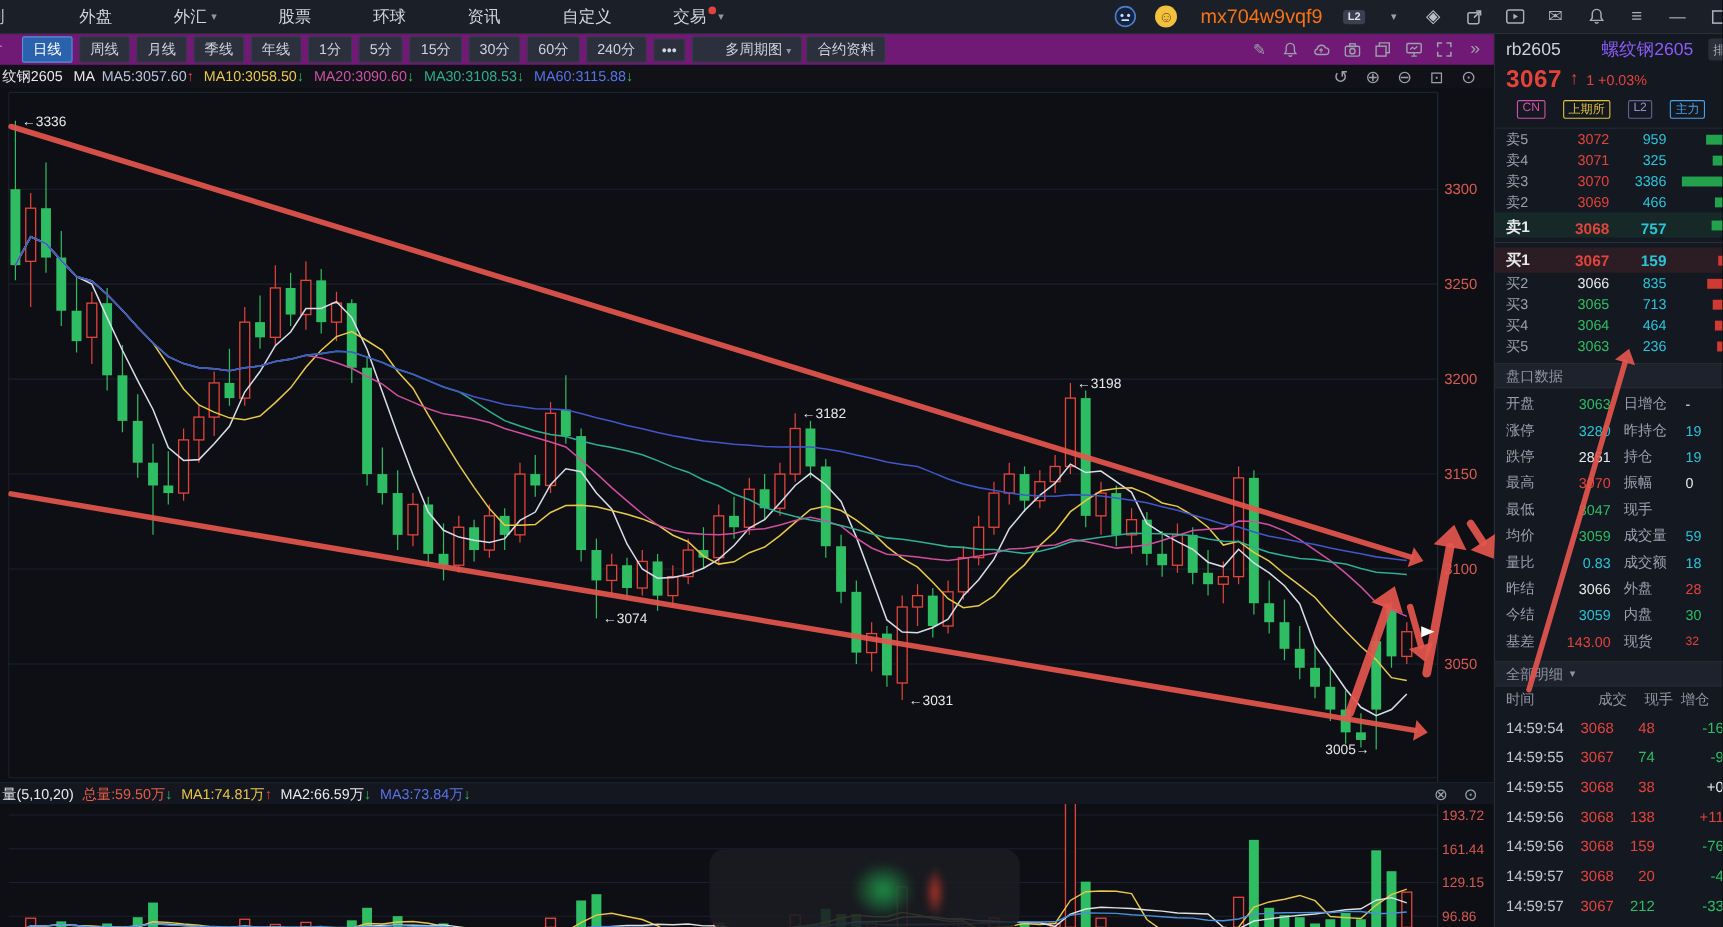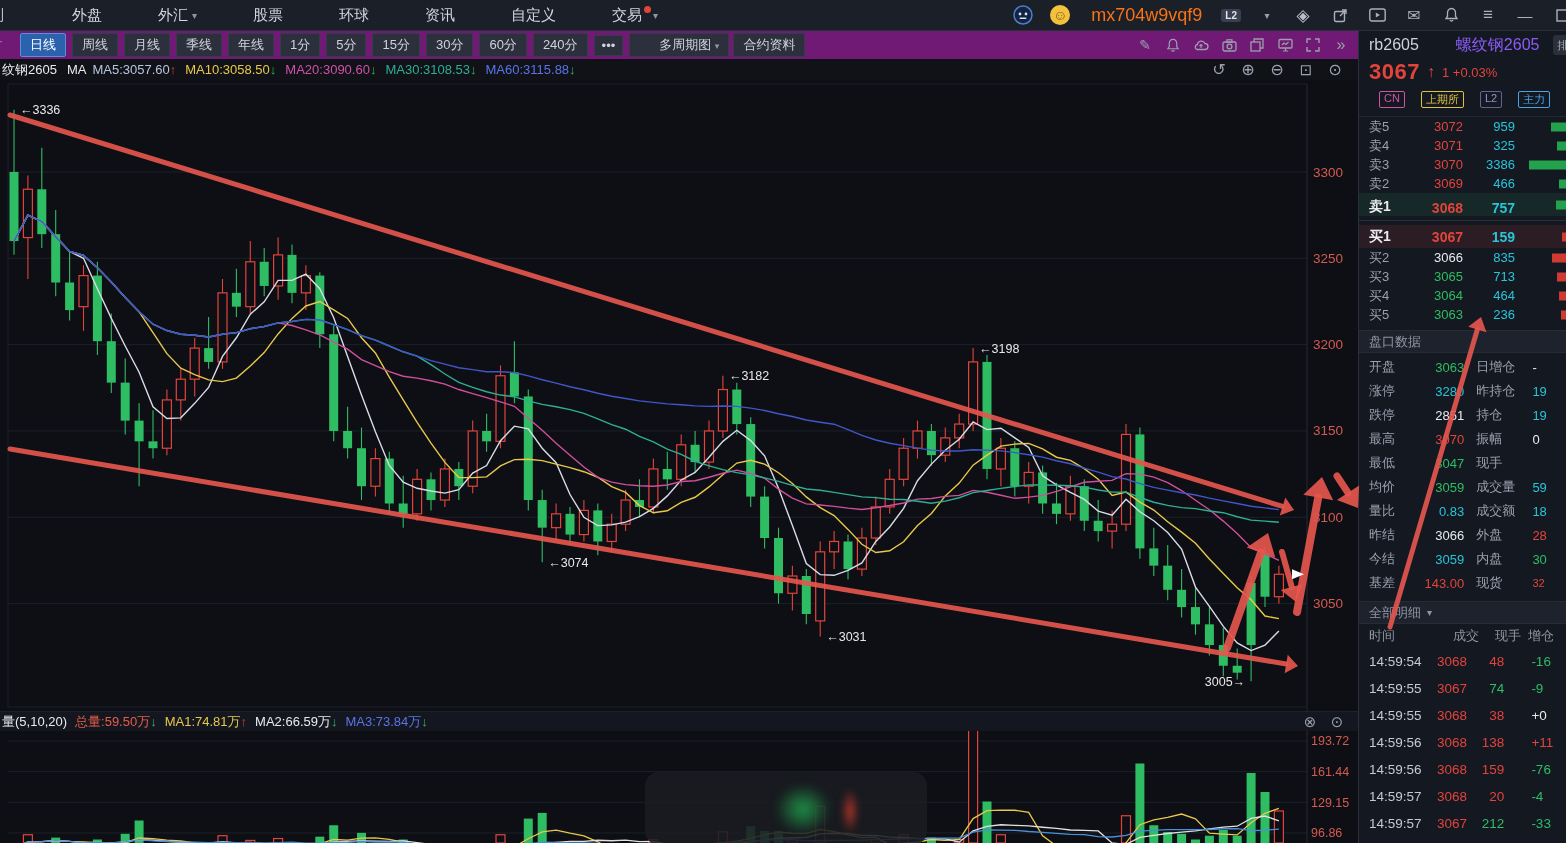--- a/index.html
+++ b/index.html
@@ -97,21 +97,21 @@
   .pk-r-label{width:58px;margin-left:12px;color:#9aa0ae;}
   .pk-r-val{width:40px;text-align:left;padding-left:6px;overflow:hidden;white-space:nowrap;}
   .pk-r-val.small{font-size:11px;}
   #detail-head{display:flex;height:24px;align-items:center;color:#8f96a3;padding-left:10px;}
   .dh-time{width:62px;}.dh-price{width:48px;text-align:right;}.dh-qty{width:42px;text-align:right;}
   .dh-inc{width:40px;text-align:center;}
   .dt-row{display:flex;height:27px;align-items:center;padding-left:10px;font-size:13.5px;}
   .dt-time{width:62px;color:#c4c9d2;}
   .dt-price{width:48px;text-align:right;}
   .dt-qty{width:42px;text-align:right;}
-  .dt-inc{width:40px;margin-left:27px;}
+  .dt-inc{width:40px;text-align:right;margin-left:27px;}
   
   .c-red{color:#e2443c;} .c-green{color:#2ebd63;} .c-cyan{color:#29c4d8;} .c-white{color:#e8eaee;}
   .c-yellow{color:#e8c84a;} .c-magenta{color:#d052a8;} .c-teal{color:#2fae92;} .c-blue{color:#5a74e8;} .c-orangered{color:#e85d4a;} .c-steel{color:#b8c4dc;}
 </style>
 </head>
 <body>
 
 <div id="app">
 
   <div id="topbar">

